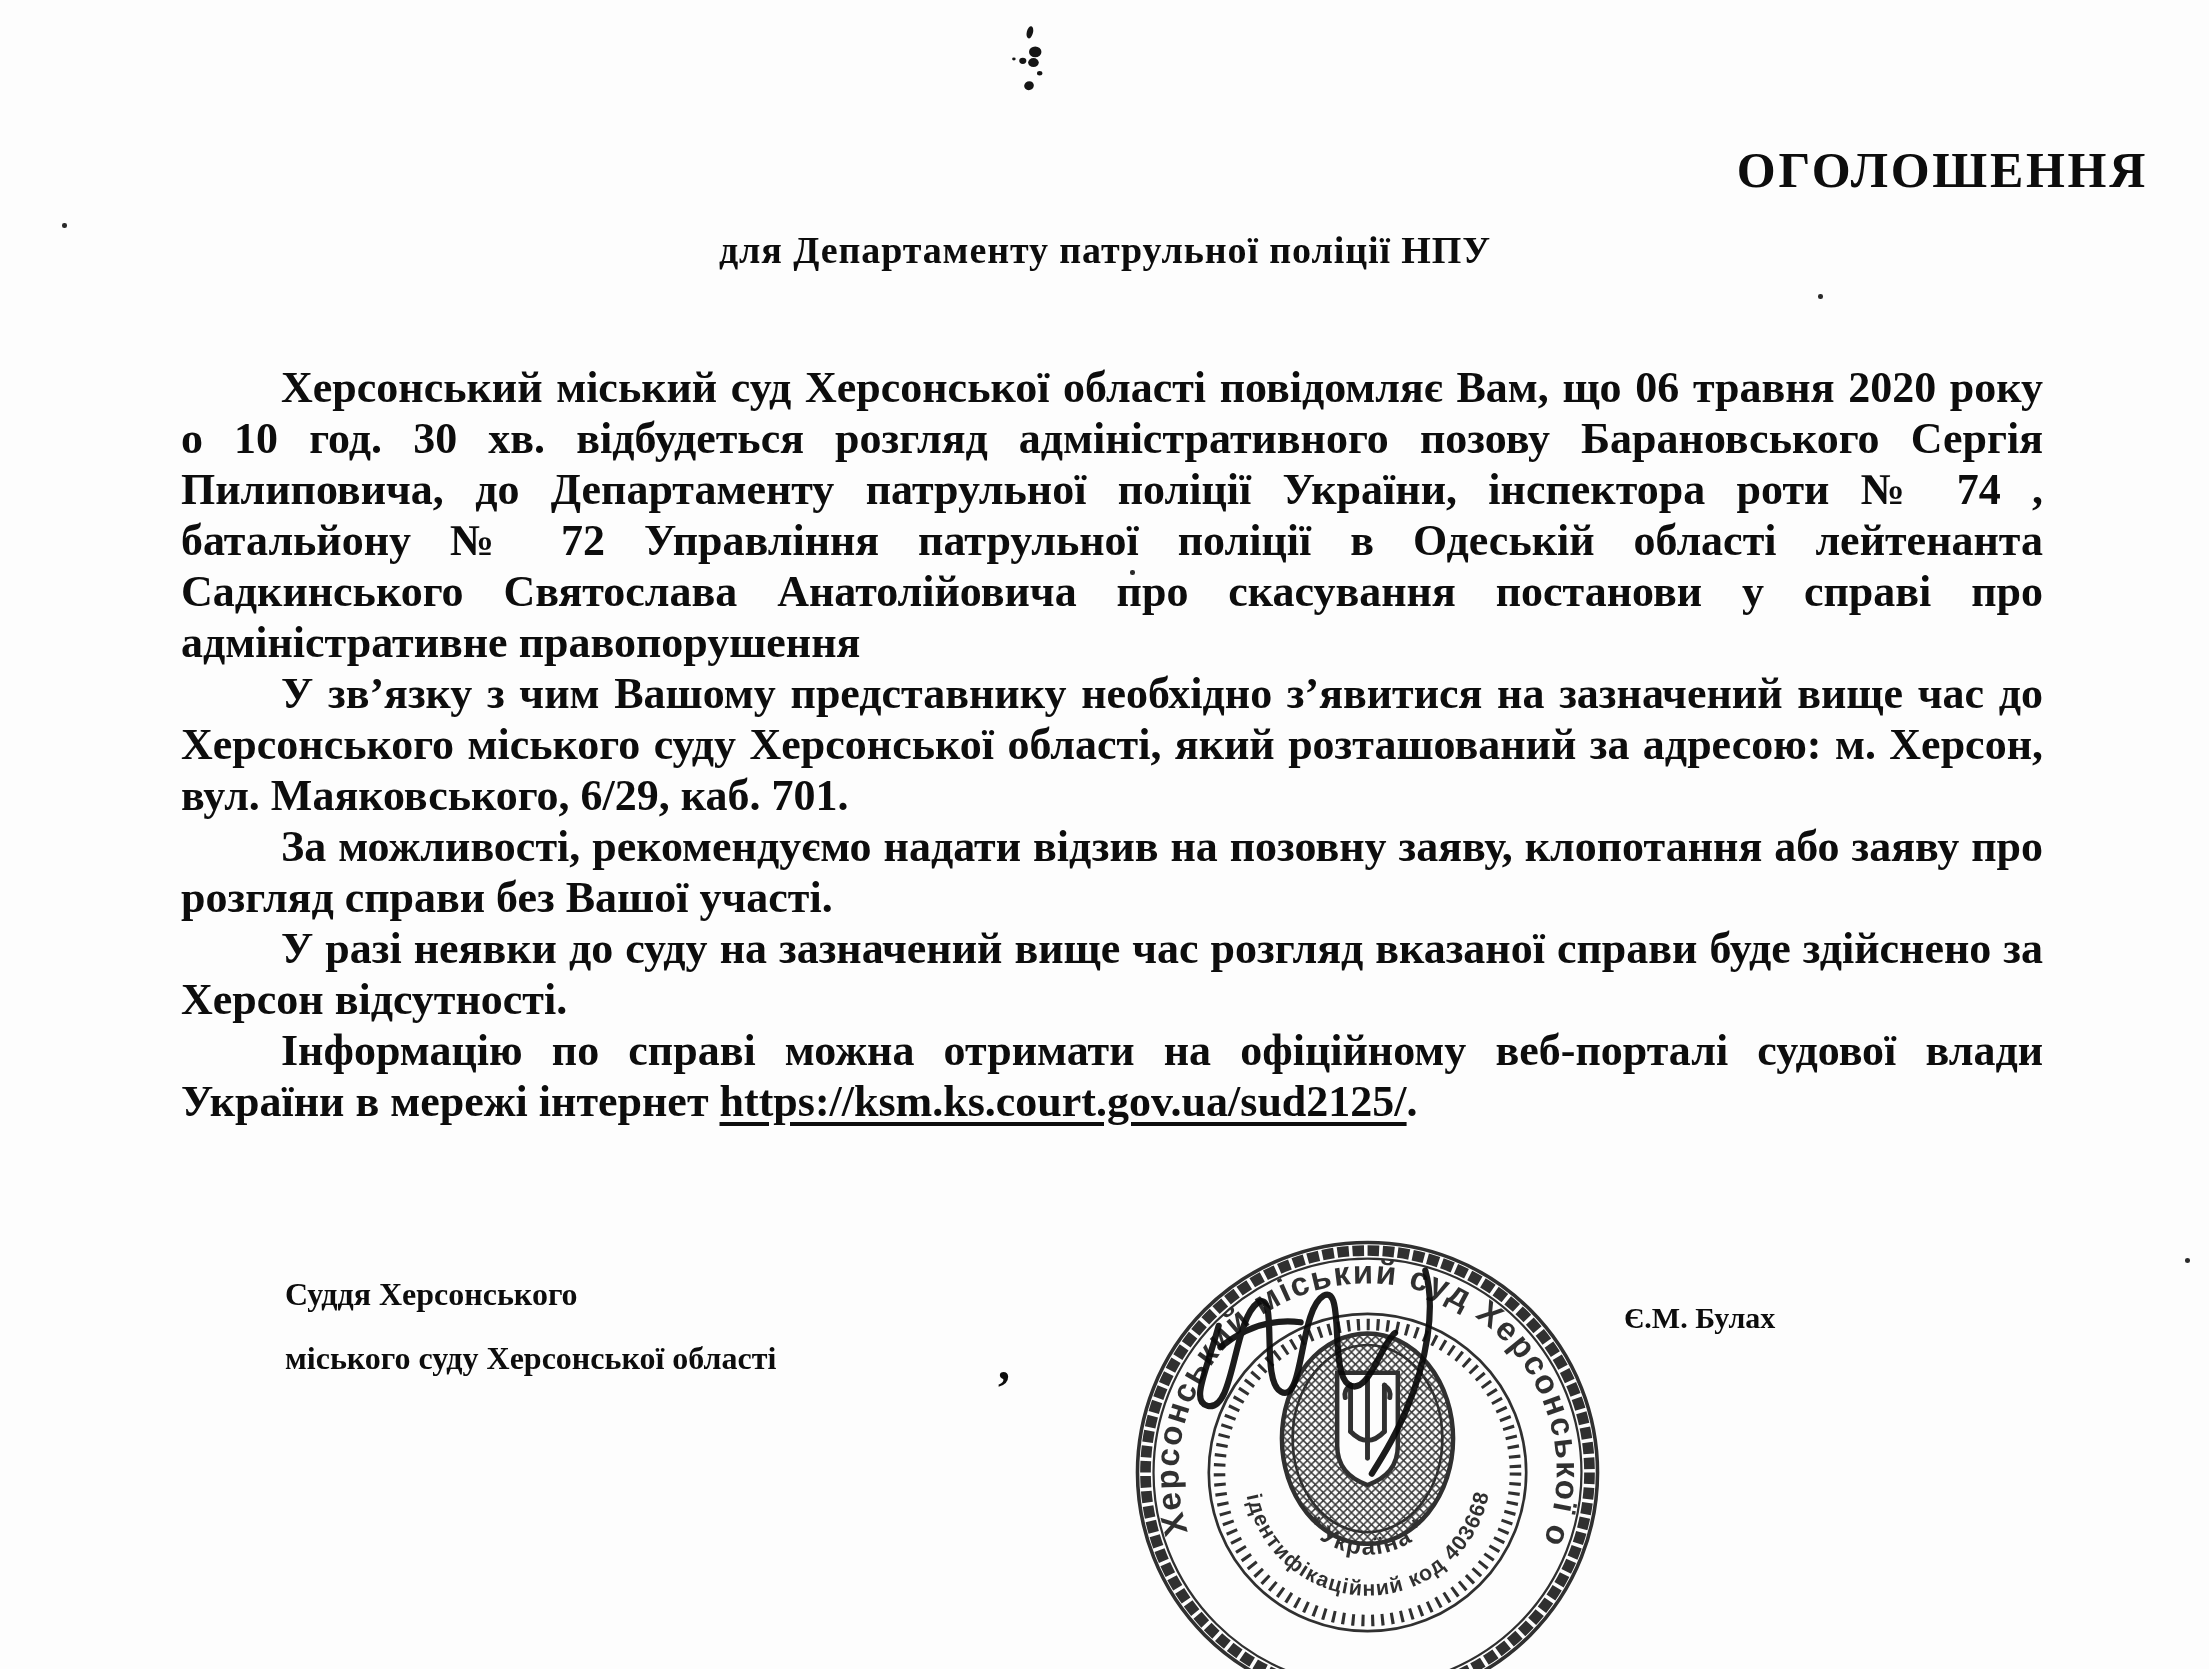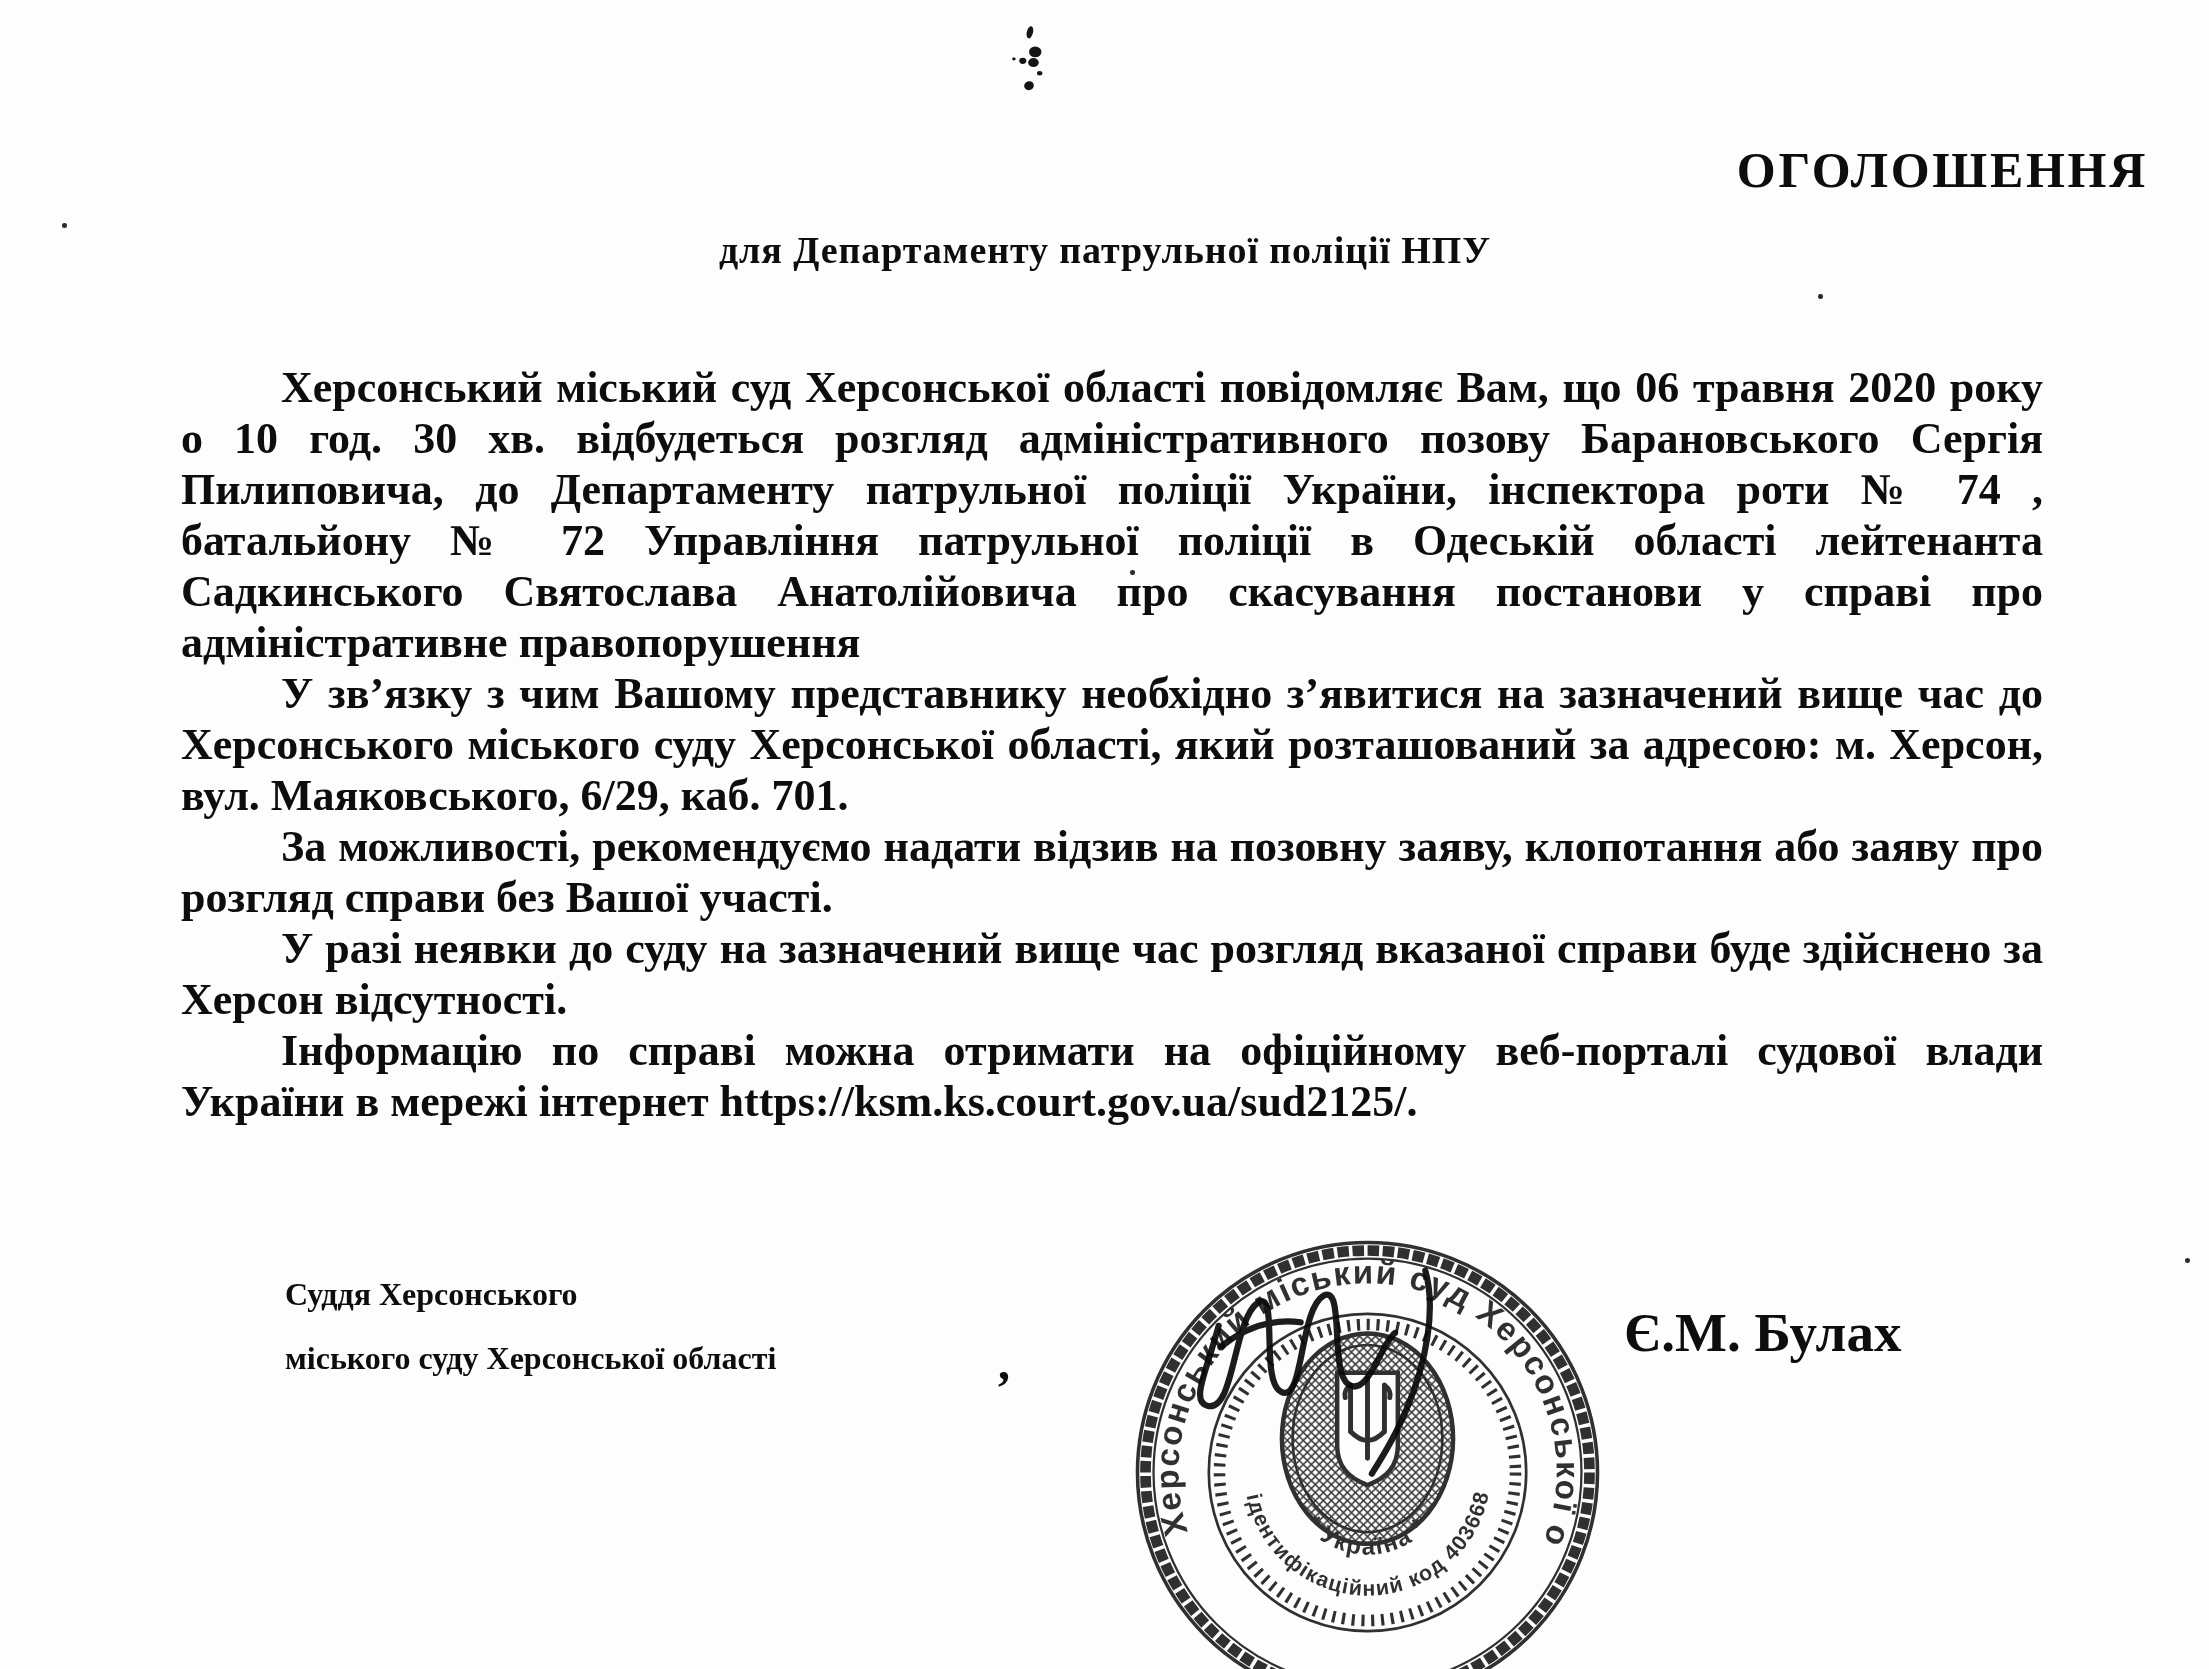--- a/index.html
+++ b/index.html
@@ -21,31 +21,31 @@
     position:absolute; top:228px; left:0; right:0;
     text-align:center;
     font-size:38px; letter-spacing:0.9px;
   }
   .body-text {
     position:absolute; top:362px; left:181px; width:1862px;
     font-size:44px; line-height:51px;
     text-align:justify;
   }
   .body-text p { margin:0; text-indent:100px; }
-  .court-link { color:inherit; text-underline-offset:6.2px; }
+  .court-link { color:inherit; text-decoration:underline; text-underline-offset:6.2px; }
   .sig-role {
     position:absolute; left:285px; top:1262px;
     font-size:32px; line-height:64px; white-space:nowrap;
   }
   .stray-comma {
     position:absolute; left:998px; top:1335px; font-size:48px;
   }
   .sig-name {
     position:absolute; left:1624px; top:1301px;
-    font-size:55px; white-space:nowrap;text-align:center;
+    font-size:30px; white-space:nowrap;text-align:center;
   }
   .stamp-svg { position:absolute; left:1125px; top:1230px; opacity:0.88; }
   .scrawl-svg { position:absolute; left:1167px; top:1240px; opacity:0.92; }
   .smudge-svg { position:absolute; left:989px; top:18px; }
   .speck { position:absolute; background:#2a2a2a; border-radius:50%; }
   .stamp-ring-text   { font-family:"Liberation Sans", sans-serif; font-weight:700; font-size:37px; letter-spacing:2px; fill:#141414; }
   .stamp-inner-text  { font-family:"Liberation Sans", sans-serif; font-weight:700; font-size:24px; letter-spacing:1.5px; fill:#141414; }
   .stamp-country-text{ font-family:"Liberation Sans", sans-serif; font-weight:700; font-size:27px; letter-spacing:2px; fill:#141414; }
 </style>
 </head>

